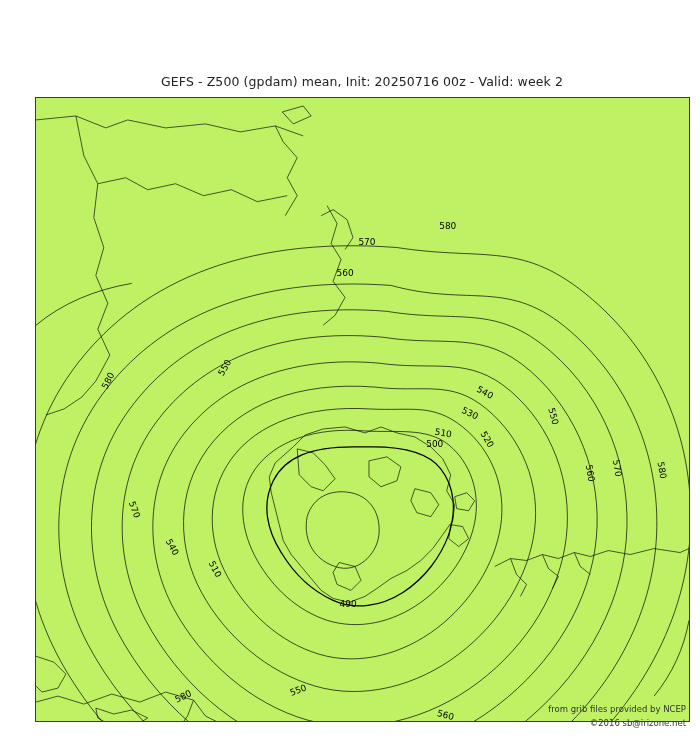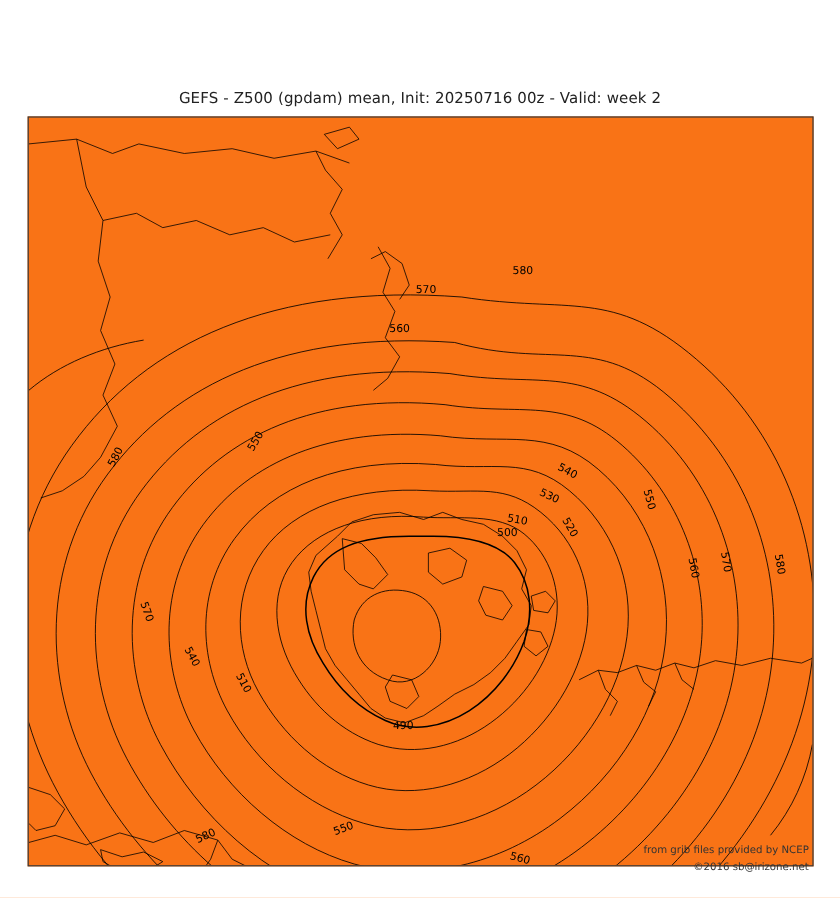--- a/index.html
+++ b/index.html
@@ -10,21 +10,21 @@
   body {
     width: 700px;
     height: 748px;
     font-family: "DejaVu Sans", sans-serif;
     color: #000000;
     position: relative;
     overflow: hidden;
   }
   .figure {
     position: absolute;
-    left: 0;
+    left: 12px;
     top: 0;
     width: 688px;
     height: 748px;
   }
   .chart-title {
     position: absolute;
     left: 0;
     top: 74px;
     width: 700px;
     text-align: center;
@@ -34,21 +34,21 @@
   }
   .map-frame {
     position: absolute;
     left: 23px;
     top: 97px;
     width: 655px;
     height: 625px;
     border: 1px solid #3a3a3a;
     box-sizing: border-box;
     overflow: hidden;
-    background: #f97316;
+    background: #bef264;
   }
   .map-svg {
     position: absolute;
     left: 0;
     top: 0;
     width: 100%;
     height: 100%;
   }
   .credit {
     position: absolute;

